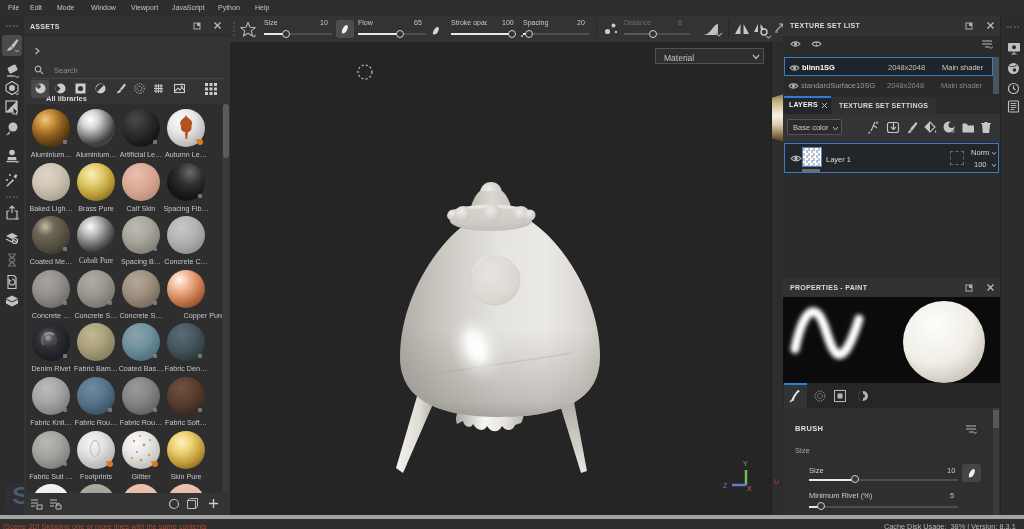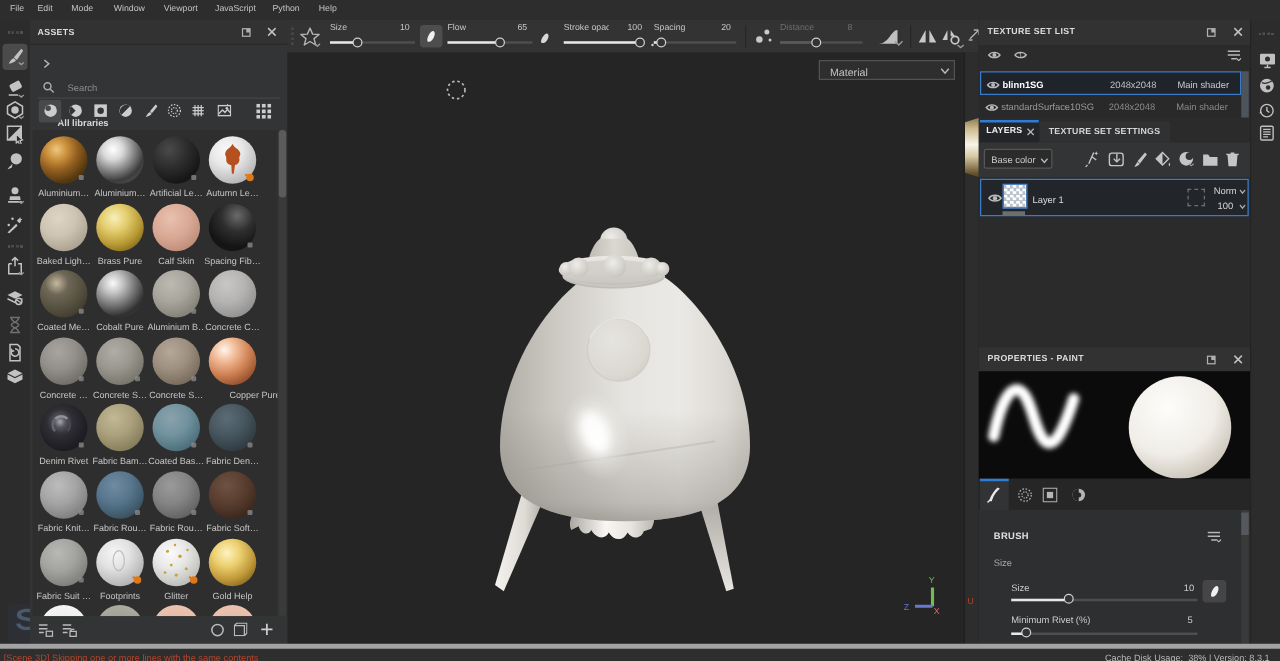--- a/index.html
+++ b/index.html
@@ -230,24 +230,24 @@
 <div class="a" style="left:47px;top:100px;width:46px;text-align:center;font-size:7.2px;color:#c6c6c6;white-space:nowrap;overflow:hidden;">Brass Pure</div>
 <div class="a" style="left:96px;top:59px;width:38px;height:38px;border-radius:50%;background:radial-gradient(circle at 38% 30%, #e9c0ae 0%, #d8a894 45%, #b98875 85%, #a87a66 100%);"></div>
 <div class="a" style="left:92px;top:100px;width:46px;text-align:center;font-size:7.2px;color:#c6c6c6;white-space:nowrap;overflow:hidden;">Calf Skin</div>
 <div class="a" style="left:141px;top:59px;width:38px;height:38px;border-radius:50%;background:radial-gradient(circle at 60% 25%, #6a6a6a 0%, #2e2e2e 35%, #141414 70%, #1c1c1c 100%);"></div>
 <div class="a" style="left:172px;top:90px;width:4px;height:4px;background:#8e8e8e;border-radius:1px;opacity:.75;"></div>
 <div class="a" style="left:137px;top:100px;width:46px;text-align:center;font-size:7.2px;color:#c6c6c6;white-space:nowrap;overflow:hidden;">Spacing Fib…</div>
 <div class="a" style="left:6px;top:112px;width:38px;height:38px;border-radius:50%;background:radial-gradient(circle at 35% 28%, #c5b89d 0%, #6f6757 25%, #55503f 55%, #3c372b 85%, #332f24 100%);"></div>
 <div class="a" style="left:37px;top:143px;width:4px;height:4px;background:#8e8e8e;border-radius:1px;opacity:.75;"></div>
 <div class="a" style="left:2px;top:153px;width:46px;text-align:center;font-size:7.2px;color:#c6c6c6;white-space:nowrap;overflow:hidden;">Coated Me…</div>
 <div class="a" style="left:51px;top:112px;width:38px;height:38px;border-radius:50%;background:radial-gradient(circle at 35% 28%, #fafafa 0%, #c2c2c2 22%, #757575 48%, #303030 72%, #454545 100%);"></div>
-<div class="a" style="left:47px;top:153px;width:46px;text-align:center;font-size:7.2px;color:#c6c6c6;white-space:nowrap;overflow:hidden;">Cobalt Pure</div>
+<div class="a" style="left:47px;top:153px;width:46px;text-align:center;font-size:7.2px;color:#c6c6c6;white-space:nowrap;overflow:hidden;font-family:Liberation Serif, serif;">Cobalt Pure</div>
 <div class="a" style="left:96px;top:112px;width:38px;height:38px;border-radius:50%;background:radial-gradient(circle at 38% 30%, #bdbab2 0%, #a8a59d 40%, #817e76 80%, #6f6c64 100%);"></div>
 <div class="a" style="left:127px;top:143px;width:4px;height:4px;background:#8e8e8e;border-radius:1px;opacity:.75;"></div>
-<div class="a" style="left:92px;top:153px;width:46px;text-align:center;font-size:7.2px;color:#c6c6c6;white-space:nowrap;overflow:hidden;">Aluminium B…</div>
+<div class="a" style="left:92px;top:153px;width:46px;text-align:center;font-size:7.2px;color:#c6c6c6;white-space:nowrap;overflow:hidden;">Spacing B…</div>
 <div class="a" style="left:141px;top:112px;width:38px;height:38px;border-radius:50%;background:radial-gradient(circle at 38% 30%, #c8c7c5 0%, #b5b4b2 40%, #908f90 80%, #7d7c7e 100%);"></div>
 <div class="a" style="left:137px;top:153px;width:46px;text-align:center;font-size:7.2px;color:#c6c6c6;white-space:nowrap;overflow:hidden;">Concrete C…</div>
 <div class="a" style="left:6px;top:166px;width:38px;height:38px;border-radius:50%;background:radial-gradient(circle at 38% 30%, #a8a5a0 0%, #93908b 40%, #6e6b66 80%, #5c5a56 100%);"></div>
 <div class="a" style="left:37px;top:197px;width:4px;height:4px;background:#8e8e8e;border-radius:1px;opacity:.75;"></div>
 <div class="a" style="left:2px;top:207px;width:46px;text-align:center;font-size:7.2px;color:#c6c6c6;white-space:nowrap;overflow:hidden;">Concrete …</div>
 <div class="a" style="left:51px;top:166px;width:38px;height:38px;border-radius:50%;background:radial-gradient(circle at 38% 30%, #b0ada6 0%, #9a978f 40%, #757269 80%, #636058 100%);"></div>
 <div class="a" style="left:82px;top:197px;width:4px;height:4px;background:#8e8e8e;border-radius:1px;opacity:.75;"></div>
 <div class="a" style="left:47px;top:207px;width:46px;text-align:center;font-size:7.2px;color:#c6c6c6;white-space:nowrap;overflow:hidden;">Concrete S…</div>
 <div class="a" style="left:96px;top:166px;width:38px;height:38px;border-radius:50%;background:radial-gradient(circle at 38% 30%, #b5a899 0%, #9d9081 40%, #77695a 80%, #655848 100%);"></div>
 <div class="a" style="left:127px;top:197px;width:4px;height:4px;background:#8e8e8e;border-radius:1px;opacity:.75;"></div>
@@ -280,21 +280,21 @@
 <div class="a" style="left:6px;top:327px;width:38px;height:38px;border-radius:50%;background:radial-gradient(circle at 38% 30%, #b8b8b4 0%, #a3a39f 40%, #7c7c78 80%, #6b6b67 100%);"></div>
 <div class="a" style="left:37px;top:358px;width:4px;height:4px;background:#8e8e8e;border-radius:1px;opacity:.75;"></div>
 <div class="a" style="left:2px;top:368px;width:46px;text-align:center;font-size:7.2px;color:#c6c6c6;white-space:nowrap;overflow:hidden;">Fabric Suit …</div>
 <div class="a" style="left:51px;top:327px;width:38px;height:38px;border-radius:50%;background:radial-gradient(circle at 38% 30%, #f5f5f5 0%, #e2e2e2 35%, #b5b5b5 75%, #9d9d9d 100%);"></div>
 <div class="a" style="left:81px;top:357px;width:6px;height:6px;background:#e07818;border-radius:50%;box-shadow:-3px -2px 0 -2px #e07818;"></div>
 <div class="a" style="left:47px;top:368px;width:46px;text-align:center;font-size:7.2px;color:#c6c6c6;white-space:nowrap;overflow:hidden;">Footprints</div>
 <div class="a" style="left:96px;top:327px;width:38px;height:38px;border-radius:50%;background:radial-gradient(circle at 38% 30%, #fafafa 0%, #e8e8e8 35%, #c0c0ba 75%, #a8a8a2 100%);"></div>
 <div class="a" style="left:126px;top:357px;width:6px;height:6px;background:#e07818;border-radius:50%;box-shadow:-3px -2px 0 -2px #e07818;"></div>
 <div class="a" style="left:92px;top:368px;width:46px;text-align:center;font-size:7.2px;color:#c6c6c6;white-space:nowrap;overflow:hidden;">Glitter</div>
 <div class="a" style="left:141px;top:327px;width:38px;height:38px;border-radius:50%;background:radial-gradient(circle at 38% 30%, #fdf2c0 0%, #ecd070 30%, #c0993a 60%, #7e621c 85%, #94782e 100%);"></div>
-<div class="a" style="left:137px;top:368px;width:46px;text-align:center;font-size:7.2px;color:#c6c6c6;white-space:nowrap;overflow:hidden;">Gold Help</div>
+<div class="a" style="left:137px;top:368px;width:46px;text-align:center;font-size:7.2px;color:#c6c6c6;white-space:nowrap;overflow:hidden;">Skin Pure</div>
 <div class="a" style="left:6px;top:380px;width:38px;height:38px;border-radius:50%;background:radial-gradient(circle at 50% 85%, #9a9a9a 0%, #c5c5c5 30%, #ededed 60%, #f8f8f8 100%);"></div>
 <div class="a" style="left:51px;top:380px;width:38px;height:38px;border-radius:50%;background:radial-gradient(circle at 50% 85%, #7e7d72 0%, #9a998e 40%, #b2b1a6 100%);"></div>
 <div class="a" style="left:96px;top:380px;width:38px;height:38px;border-radius:50%;background:radial-gradient(circle at 50% 85%, #caa18c 0%, #e0b7a2 40%, #efc6b1 100%);"></div>
 <div class="a" style="left:141px;top:380px;width:38px;height:38px;border-radius:50%;background:radial-gradient(circle at 50% 85%, #caa18c 0%, #e0b7a2 40%, #efc6b1 100%);"></div>
 <svg class="a" style="left:149px;top:10px;" width="22" height="28" viewBox="0 0 22 28">
 <path d="M11 1 C12 4 16 5 17 8 C18 10 16 11 16.5 13 C17 15.5 15 18 13 18 L12 25 L10.5 25 L10 18 C8 18 5.5 16 6 13 C6.3 11 4.5 10 5.3 8 C6.3 5 10 4 11 1 Z" fill="#b5511f"></path>
     </svg>
 <div class="a" style="left:15px;top:228px;width:16px;height:16px;border-radius:50%;border:2.5px solid #666;border-color:#9a9aa0 #4a4a50 #35353a #6a6a70;opacity:.9;"></div>
 <div class="a" style="left:64px;top:336px;width:10px;height:17px;border-radius:50%;border:1.5px solid #bfbfbf;"></div>
 <svg class="a" style="left:96px;top:327px;" width="38" height="38" viewBox="0 0 38 38">

